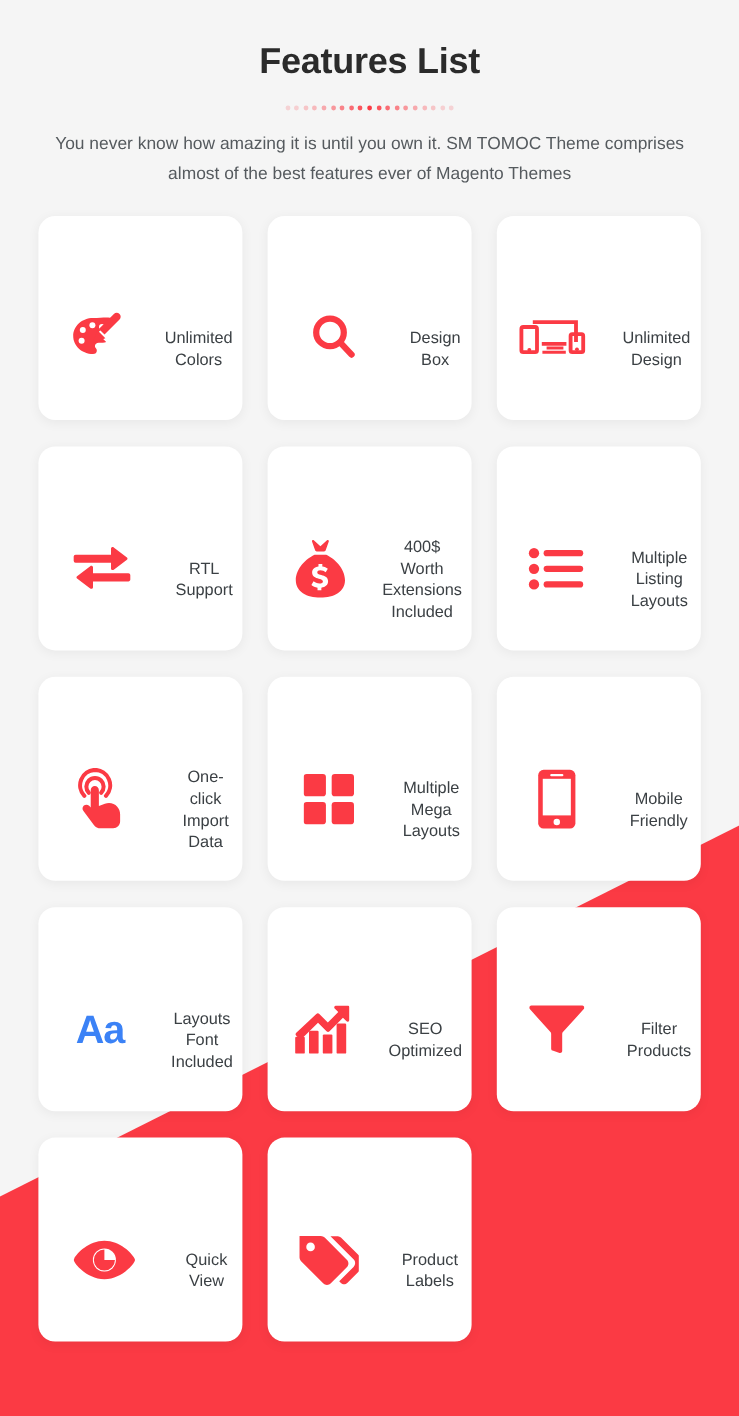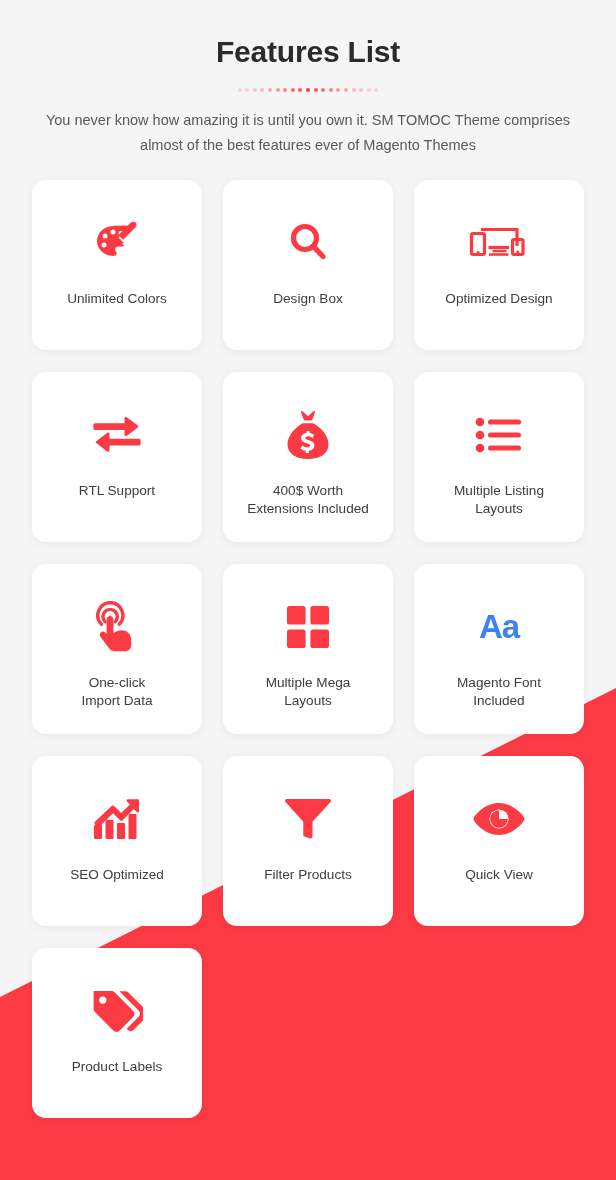--- a/index.html
+++ b/index.html
@@ -70,21 +70,21 @@
     grid-template-columns: repeat(3, 170px);
     justify-content: space-between;
     row-gap: 22px;
   }
   .feature-card {
     background: #ffffff;
     border-radius: 14px;
     height: 170px;
     box-shadow: 0 2px 10px rgba(0,0,0,0.055);
     display: flex;
-    flex-direction: column;
+    flex-direction: row;
     align-items: center;
     justify-content: flex-start;
     padding-top: 34px;
     position: relative;
   }
   .feature-icon {
     height: 58px;
     width: 100%;
     display: flex;
     align-items: center;
@@ -174,21 +174,21 @@
       <path d="M13 6.5h36v16.5"></path>
       <rect x="3.5" y="10.5" width="13" height="21" rx="1.6"></rect>
       <rect x="44.5" y="16.5" width="10.5" height="15" rx="1.4"></rect>
       <path d="M10 29.5h0.2" stroke-width="3" stroke-linecap="round"></path>
       <path d="M49.7 29h0.2" stroke-width="3" stroke-linecap="round"></path>
       <path d="M20.5 24.5h20.5"></path>
       <path d="M21 31.5h19.5" stroke-width="2.6"></path>
       <path d="M24.5 28h14" stroke-width="2.4"></path>
     </svg>
         </div>
-        <div class="feature-label">Optimized Design</div>
+        <div class="feature-label">Unlimited Design</div>
       </div>
       <div class="feature-card">
         <div class="feature-icon">
           <svg width="50" height="42" viewBox="0 0 50 42" fill="currentColor">
       <path d="M3 9.2h29.5V4.3c0-1.2 1.4-1.8 2.3-1l11 8.3c.6.5.6 1.4 0 1.9l-11 8.3c-.9.7-2.3.1-2.3-1v-4.9H3a1.6 1.6 0 0 1-1.6-1.6V10.8A1.6 1.6 0 0 1 3 9.2z"></path>
       <path d="M47 24.8H17.5v-4.9c0-1.2-1.4-1.8-2.3-1l-11 8.3c-.6.5-.6 1.4 0 1.9l11 8.3c.9.7 2.3.1 2.3-1v-4.9H47c.9 0 1.6-.7 1.6-1.6v-3.5c0-.9-.7-1.6-1.6-1.6z"></path>
     </svg>
         </div>
         <div class="feature-label">RTL Support</div>
       </div>
@@ -235,23 +235,34 @@
       <rect x="23.4" y="0" width="18.6" height="18.6" rx="2.6"></rect>
       <rect x="0" y="23.4" width="18.6" height="18.6" rx="2.6"></rect>
       <rect x="23.4" y="23.4" width="18.6" height="18.6" rx="2.6"></rect>
     </svg>
         </div>
         <div class="feature-label">Multiple Mega
 Layouts</div>
       </div>
       <div class="feature-card">
         <div class="feature-icon">
+          <svg width="34" height="52" viewBox="0 0 34 52" fill="currentColor">
+      <rect x="1.5" y="1.5" width="31" height="49" rx="4.5"></rect>
+      <rect x="5.3" y="9" width="23.4" height="30.5" fill="#fff"></rect>
+      <rect x="11.5" y="5" width="11" height="1.9" rx="0.95" fill="#fff"></rect>
+      <circle cx="17" cy="45" r="2.7" fill="#fff"></circle>
+    </svg>
+        </div>
+        <div class="feature-label">Mobile Friendly</div>
+      </div>
+      <div class="feature-card">
+        <div class="feature-icon">
           <span class="glyph-aa">Aa</span>
         </div>
-        <div class="feature-label">Magento Font
+        <div class="feature-label">Layouts Font
 Included</div>
       </div>
       <div class="feature-card">
         <div class="feature-icon">
           <svg width="50" height="44" viewBox="0 0 50 44" fill="currentColor">
       <rect x="2" y="28" width="8" height="14" rx="1"></rect>
       <rect x="13.5" y="23" width="8" height="19" rx="1"></rect>
       <rect x="25" y="26" width="8" height="16" rx="1"></rect>
       <rect x="36.5" y="17" width="8" height="25" rx="1"></rect>
       <path d="M46.8 2.2h-11a1.3 1.3 0 0 0-.9 2.2l3 3-8.7 8.7-7.1-7.1a1.8 1.8 0 0 0-2.5 0L2.9 24.7a1.8 1.8 0 0 0 0 2.5l2.3 2.3a1.8 1.8 0 0 0 2.5 0L21 16.2l7.1 7.1a1.8 1.8 0 0 0 2.5 0l11.2-11.2 3 3a1.3 1.3 0 0 0 2.2-.9v-11c0-.6-.5-1-1.2-1z"></path>

